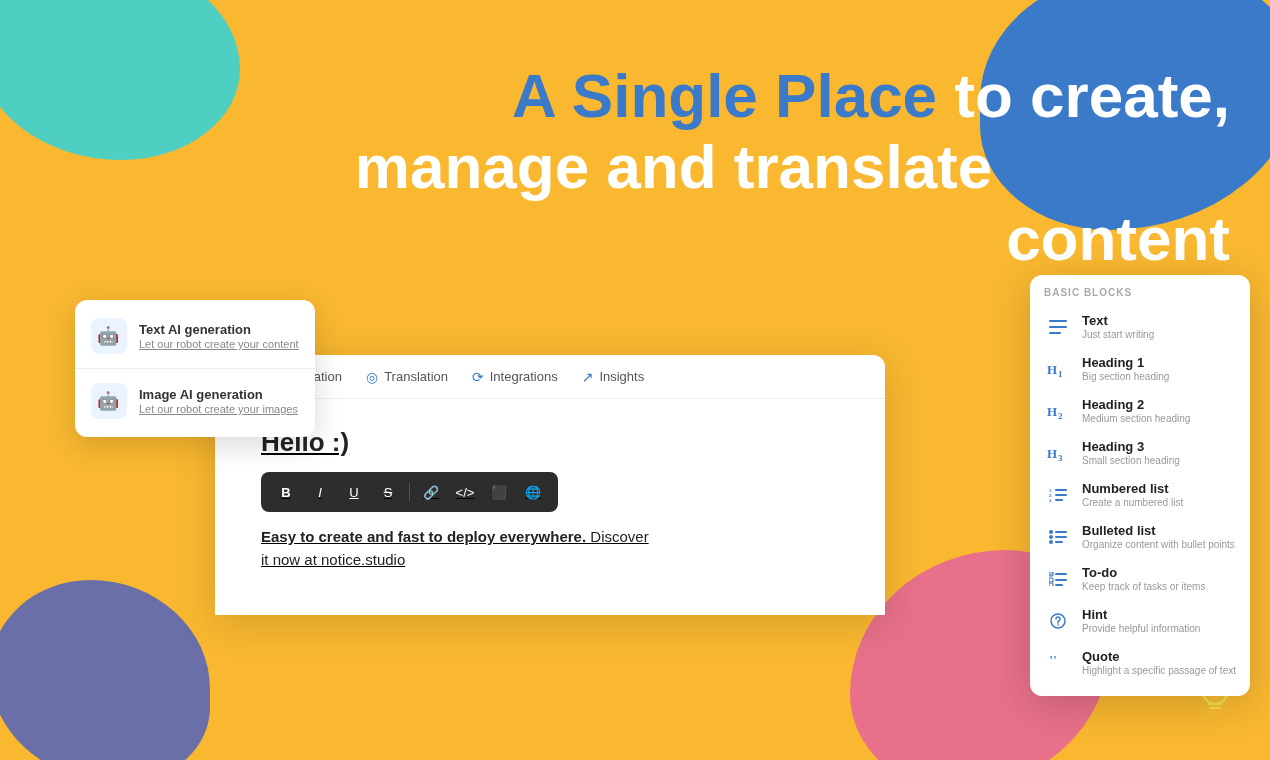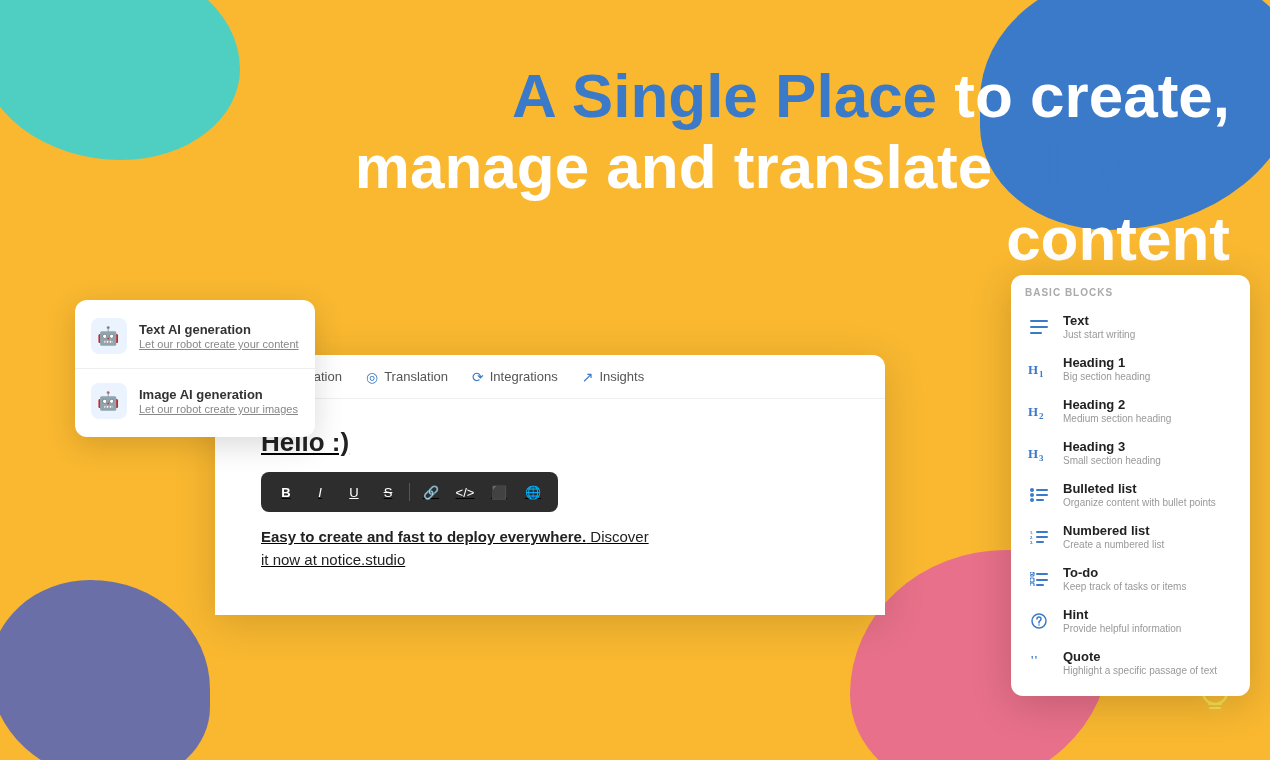--- a/index.html
+++ b/index.html
@@ -210,21 +210,21 @@
     }
     .editor-highlight strong {
       font-weight: 700;
     }
 
     
     .blocks-panel {
       position: absolute;
       top: 275px;
       right: 20px;
-      width: 239px;
+      width: 220px;
       background: white;
       border-radius: 12px;
       box-shadow: 0 8px 40px rgba(0,0,0,0.18);
       z-index: 5;
       padding: 12px 0;
       max-height: 500px;
       overflow-y: auto;
     }
     .blocks-panel::-webkit-scrollbar { display: none; }
     .blocks-header {
@@ -405,48 +405,48 @@
     </div>
     <div class="block-text">
       <div class="block-title">Heading 3</div>
       <div class="block-desc">Small section heading</div>
     </div>
   </div>
 
   <div class="block-item">
     <div class="block-icon">
       <svg width="18" height="14" viewBox="0 0 18 14" fill="none">
+        <text x="0" y="4" font-size="4" fill="#3A7AC8" font-weight="700">1.</text>
+        <rect x="6" y="1" width="12" height="2" rx="1" fill="#3A7AC8"></rect>
+        <text x="0" y="9" font-size="4" fill="#3A7AC8" font-weight="700">2.</text>
+        <rect x="6" y="6" width="12" height="2" rx="1" fill="#3A7AC8"></rect>
+        <text x="0" y="14" font-size="4" fill="#3A7AC8" font-weight="700">3.</text>
+        <rect x="6" y="11" width="8" height="2" rx="1" fill="#3A7AC8"></rect>
+      </svg>
+    </div>
+    <div class="block-text">
+      <div class="block-title">Numbered list</div>
+      <div class="block-desc">Create a numbered list</div>
+    </div>
+  </div>
+
+  <div class="block-item">
+    <div class="block-icon">
+      <svg width="18" height="14" viewBox="0 0 18 14" fill="none">
         <circle cx="2" cy="2" r="2" fill="#3A7AC8"></circle>
         <rect x="6" y="1" width="12" height="2" rx="1" fill="#3A7AC8"></rect>
         <circle cx="2" cy="7" r="2" fill="#3A7AC8"></circle>
         <rect x="6" y="6" width="12" height="2" rx="1" fill="#3A7AC8"></rect>
         <circle cx="2" cy="12" r="2" fill="#3A7AC8"></circle>
         <rect x="6" y="11" width="8" height="2" rx="1" fill="#3A7AC8"></rect>
       </svg>
     </div>
     <div class="block-text">
       <div class="block-title">Bulleted list</div>
       <div class="block-desc">Organize content with bullet points</div>
-    </div>
-  </div>
-
-  <div class="block-item">
-    <div class="block-icon">
-      <svg width="18" height="14" viewBox="0 0 18 14" fill="none">
-        <text x="0" y="4" font-size="4" fill="#3A7AC8" font-weight="700">1.</text>
-        <rect x="6" y="1" width="12" height="2" rx="1" fill="#3A7AC8"></rect>
-        <text x="0" y="9" font-size="4" fill="#3A7AC8" font-weight="700">2.</text>
-        <rect x="6" y="6" width="12" height="2" rx="1" fill="#3A7AC8"></rect>
-        <text x="0" y="14" font-size="4" fill="#3A7AC8" font-weight="700">3.</text>
-        <rect x="6" y="11" width="8" height="2" rx="1" fill="#3A7AC8"></rect>
-      </svg>
-    </div>
-    <div class="block-text">
-      <div class="block-title">Numbered list</div>
-      <div class="block-desc">Create a numbered list</div>
     </div>
   </div>
 
   <div class="block-item">
     <div class="block-icon">
       <svg width="18" height="14" viewBox="0 0 18 14" fill="none">
         <rect x="0" y="0" width="4" height="4" rx="1" stroke="#3A7AC8" stroke-width="1.2" fill="none"></rect>
         <path d="M1 2 L2 3 L3.5 1" stroke="#3A7AC8" stroke-width="1" fill="none"></path>
         <rect x="6" y="1" width="12" height="2" rx="1" fill="#3A7AC8"></rect>
         <rect x="0" y="6" width="4" height="4" rx="1" stroke="#3A7AC8" stroke-width="1.2" fill="none"></rect>

